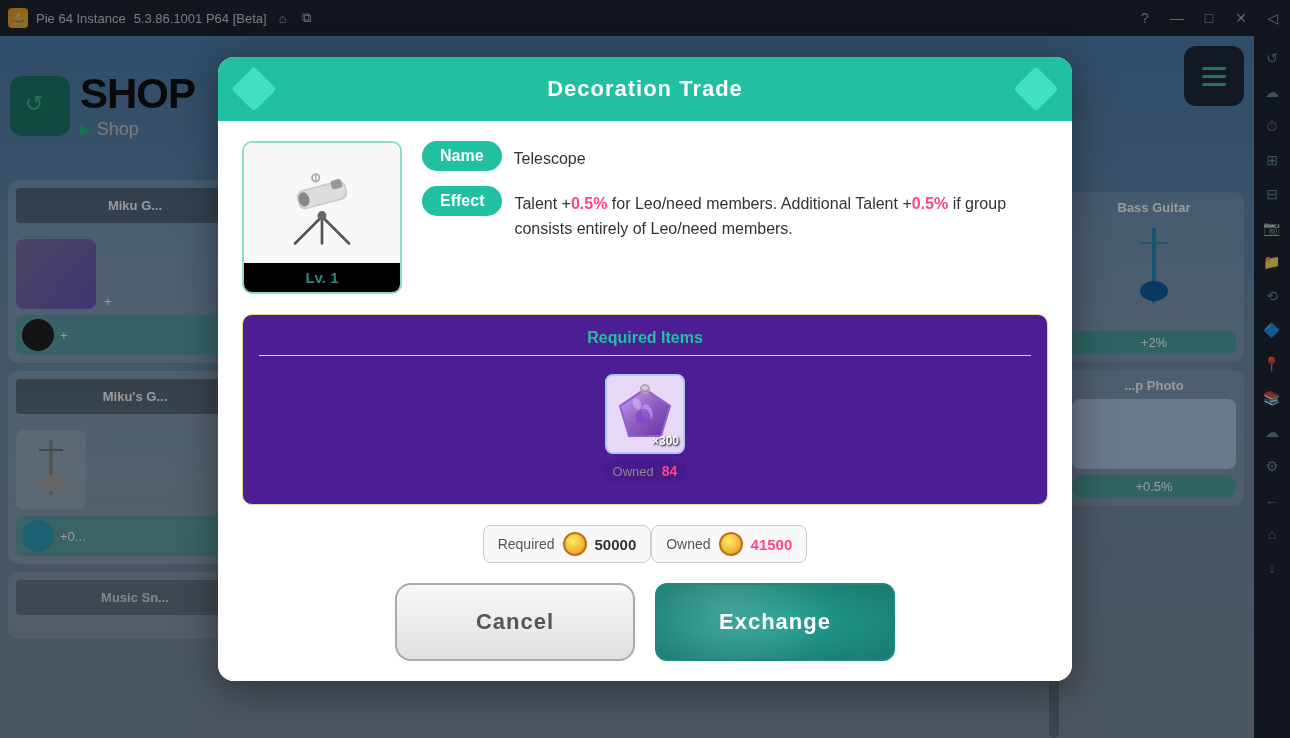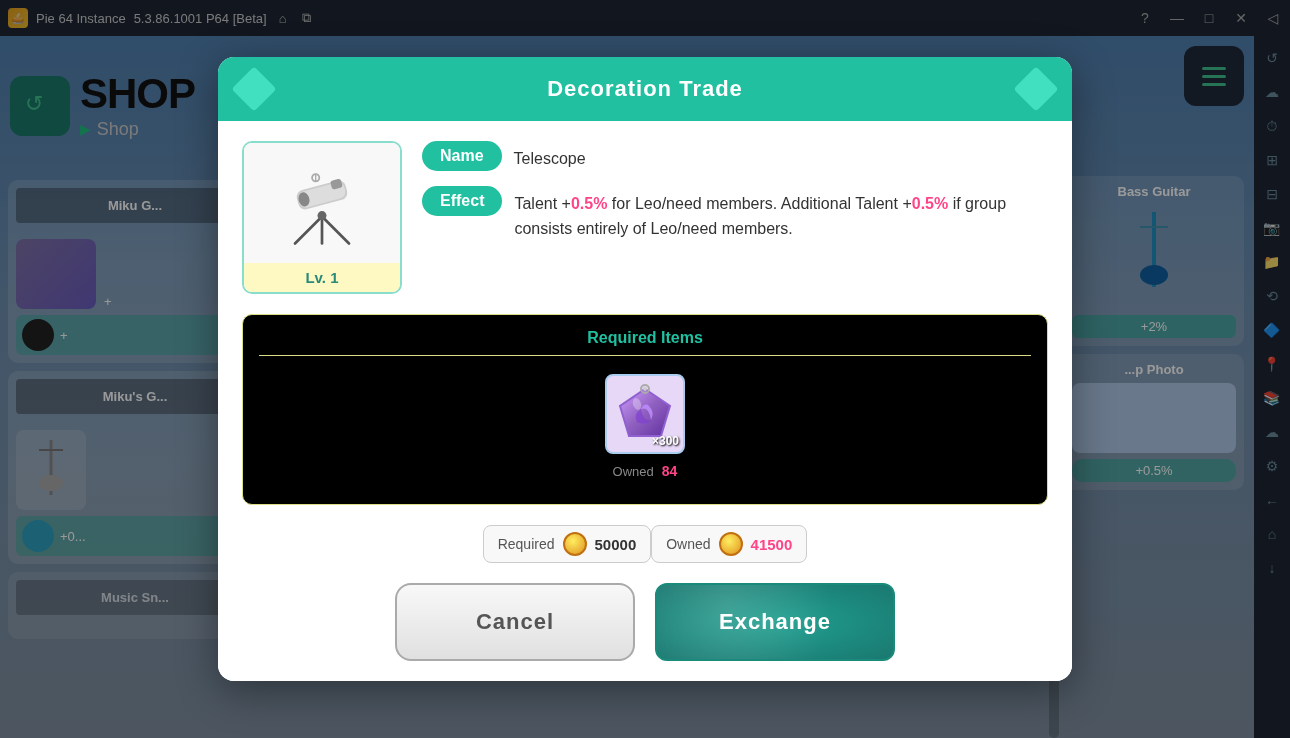--- a/index.html
+++ b/index.html
@@ -212,21 +212,21 @@
     }
     .shop-item-avatar {
       width: 32px; height: 32px;
       background: rgba(255,255,255,0.2);
       border-radius: 50%;
     }
 
     
     .right-items {
       position: absolute;
-      top: 140px;
+      top: 156px;
       right: 10px;
       width: 180px;
       bottom: 0;
     }
     .right-item-card {
       background: rgba(255,255,255,0.12);
       border-radius: 10px;
       margin-bottom: 8px;
       padding: 8px;
     }
@@ -333,21 +333,21 @@
       align-items: center;
       justify-content: center;
       padding: 8px;
     }
     .telescope-svg {
       width: 90px;
       height: 90px;
     }
     .item-level-bar {
       width: 100%;
-      background: #fef9c3;
+      background: #000000;
       text-align: center;
       padding: 6px;
       color: #2a8a7a;
       font-size: 15px;
       font-weight: bold;
     }
 
     
     .item-details {
       flex: 1;
@@ -380,21 +380,21 @@
       line-height: 1.6;
     }
 
     .highlight-pink {
       color: #ff4488;
       font-weight: bold;
     }
 
     
     .required-items-box {
-      background: #000000;
+      background: #4c1d95;
       border: 1px solid #dddd88;
       border-radius: 10px;
       padding: 14px 16px;
       margin-bottom: 20px;
     }
 
     .required-items-title {
       color: #20c0a0;
       font-size: 16px;
       font-weight: bold;

